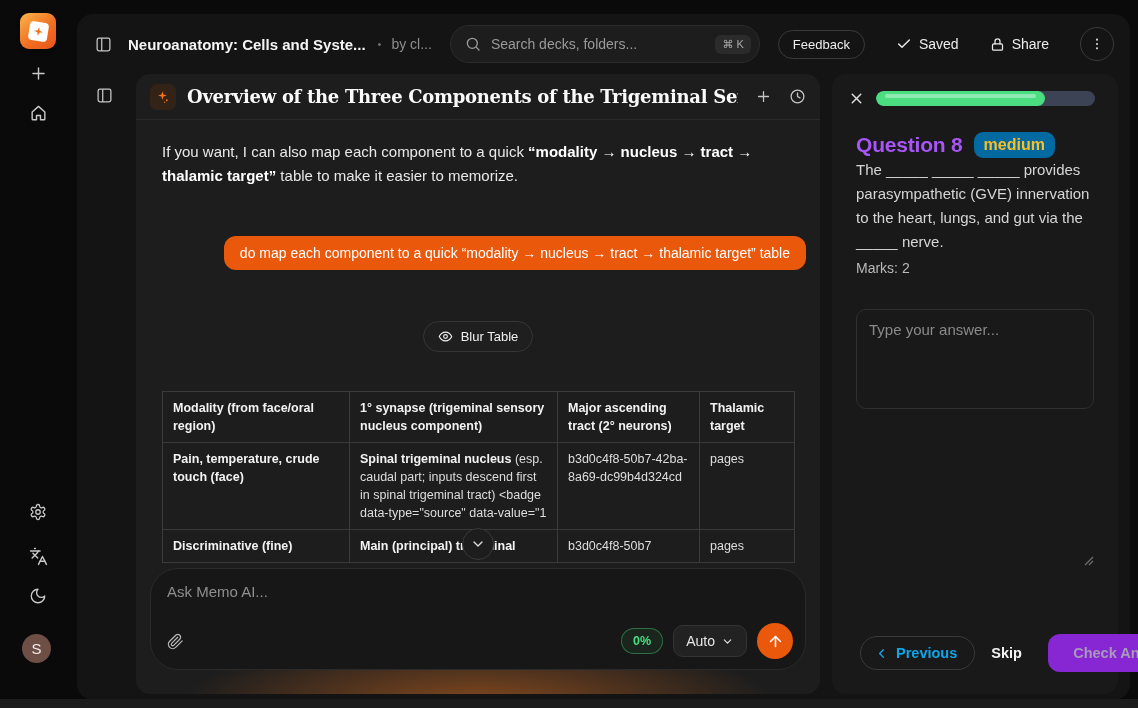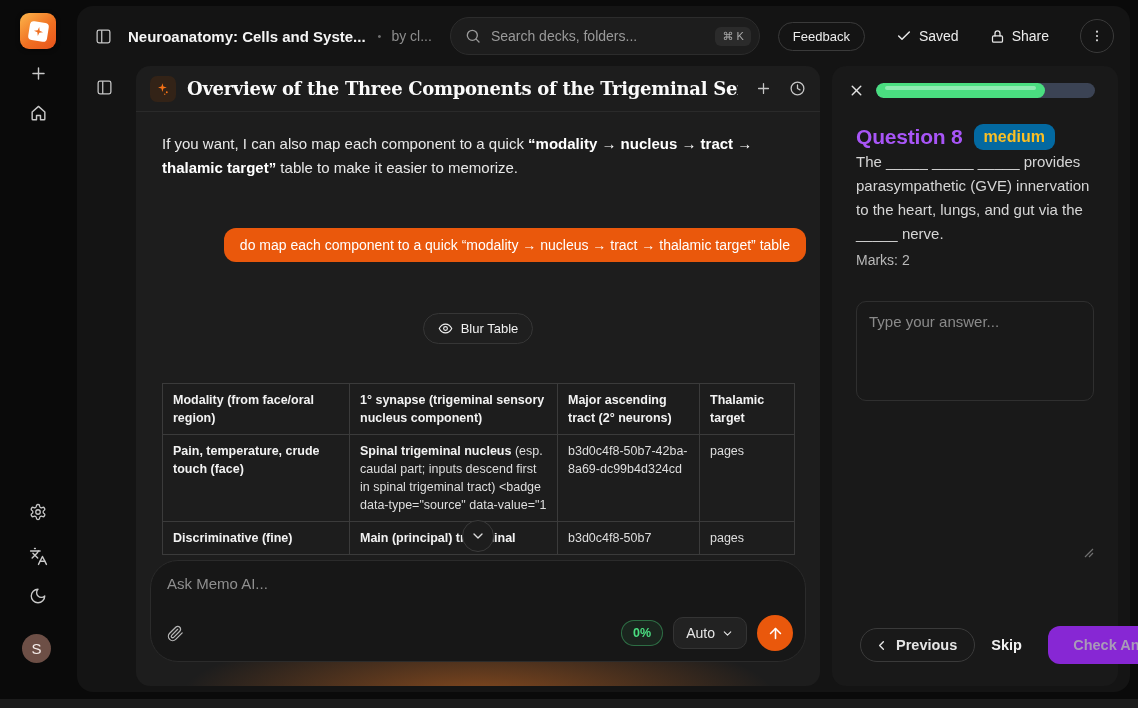--- a/index.html
+++ b/index.html
@@ -15,21 +15,21 @@
     display:flex; align-items:center; justify-content:center; box-shadow:0 1px 4px rgba(0,0,0,.5); }
   .logo-card { width:19px; height:19px; background:#ffffff; border-radius:4px; transform:rotate(9deg);
     display:flex; align-items:center; justify-content:center; }
   .rail-btn { position:absolute; left:26px; width:24px; height:24px; display:flex; align-items:center;
     justify-content:center; color:#c9c9c9; cursor:pointer; }
   .avatar { position:absolute; left:22px; top:634px; width:29px; height:29px; border-radius:50%;
     background:#6d4f46; color:#f4ece9; display:flex; align-items:center; justify-content:center;
     font-size:15px; font-weight:400; }
 
   
-  .window { position:absolute; left:77px; top:6px; width:1053px; height:686px;
+  .window { position:absolute; left:77px; top:14px; width:1053px; height:686px;
     background:#141414; border-radius:16px; }
   .bottom-strip { position:absolute; left:0; bottom:0; width:1138px; height:9px; background:#1c1c1c; }
 
   
   .app-header { position:absolute; left:0; top:0; width:100%; height:60px;
     display:flex; align-items:center; padding:0 16px 0 18px; }
   .icon-btn { color:#c6c6c6; display:flex; align-items:center; justify-content:center; cursor:pointer; }
   .deck-title { margin-left:16px; font-size:15px; font-weight:700; color:#f5f5f5; white-space:nowrap; }
   .byline-dot { margin:0 10px 0 12px; color:#6f6f6f; font-size:11px; }
   .byline { color:#8d8d8d; font-size:14px; white-space:nowrap; }
@@ -115,21 +115,21 @@
     padding:4px 10px; border-radius:9px; }
   .q-text { font-size:15px; line-height:24px; color:#d6d6d6; }
   .q-marks { margin-top:6px; font-size:14px; color:#b9b9b9; }
   .answer-box { margin-top:33px; width:238px; height:100px; background:transparent; border:1px solid #2f2f2f;
     border-radius:10px; padding:11px 12px; color:#e5e5e5; font-size:15px; font-family:inherit;
     resize:none; outline:none; position:relative; }
   .answer-box::placeholder { color:#8a8a8a; }
   .resize-corner { position:absolute; left:252px; top:482px; color:#6f6f6f; pointer-events:none; }
   .track-footer { position:absolute; left:28px; bottom:22px; display:flex; align-items:center; }
   .prev-btn { display:flex; align-items:center; gap:7px; border:1px solid #3a3a3a; border-radius:18px;
-    background:transparent; color:#e5e5e5; font-size:14.5px; font-weight:700; padding:8px 17px 8px 13px; cursor:pointer; }
+    background:transparent; color:#0ea5e9; font-size:14.5px; font-weight:700; padding:8px 17px 8px 13px; cursor:pointer; }
   .skip-btn { margin-left:16px; background:none; border:none; color:#f2f2f2; font-size:14.5px;
     font-weight:700; cursor:pointer; }
   .check-btn { margin-left:26px; width:150px; flex-shrink:0; background:#8727d4; border:none;
     border-radius:12px; color:#a89ab8; font-size:14.5px; font-weight:700; padding:11px 0; cursor:pointer;
     text-align:center; white-space:nowrap; }
 </style>
 </head>
 <body>
 
 <nav class="rail">

